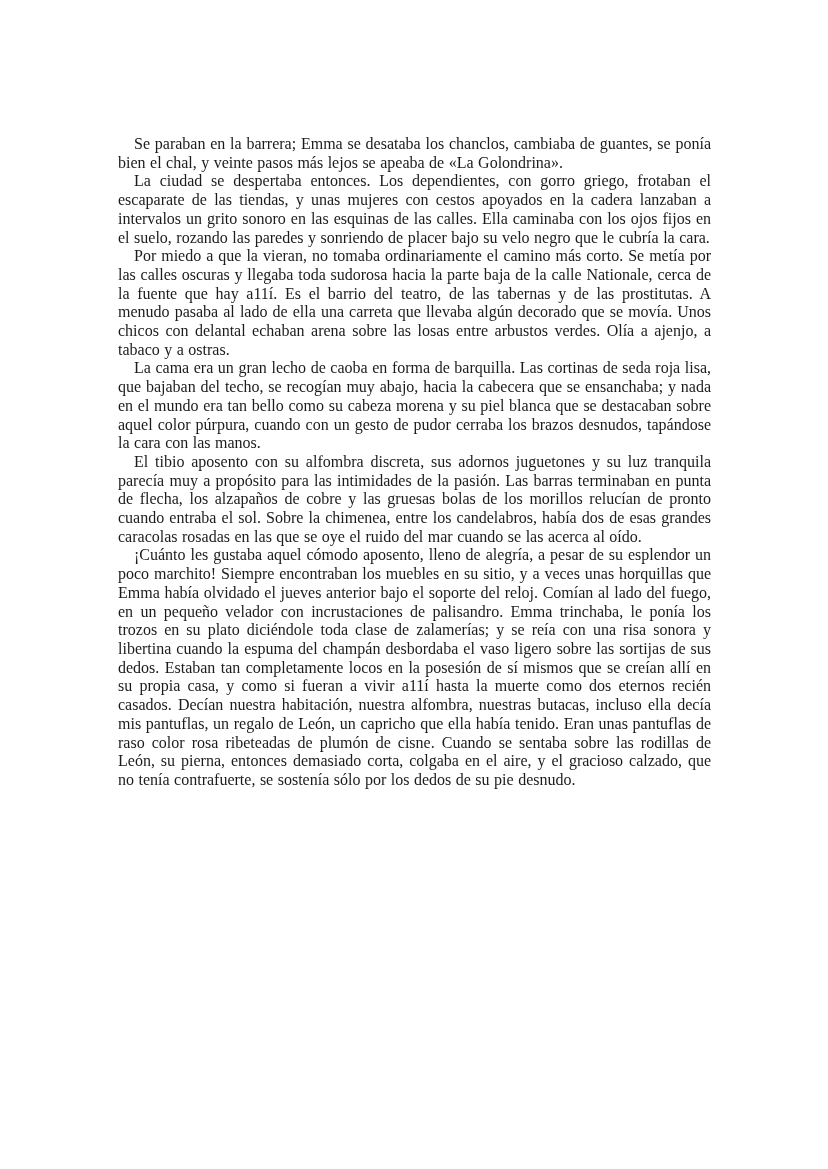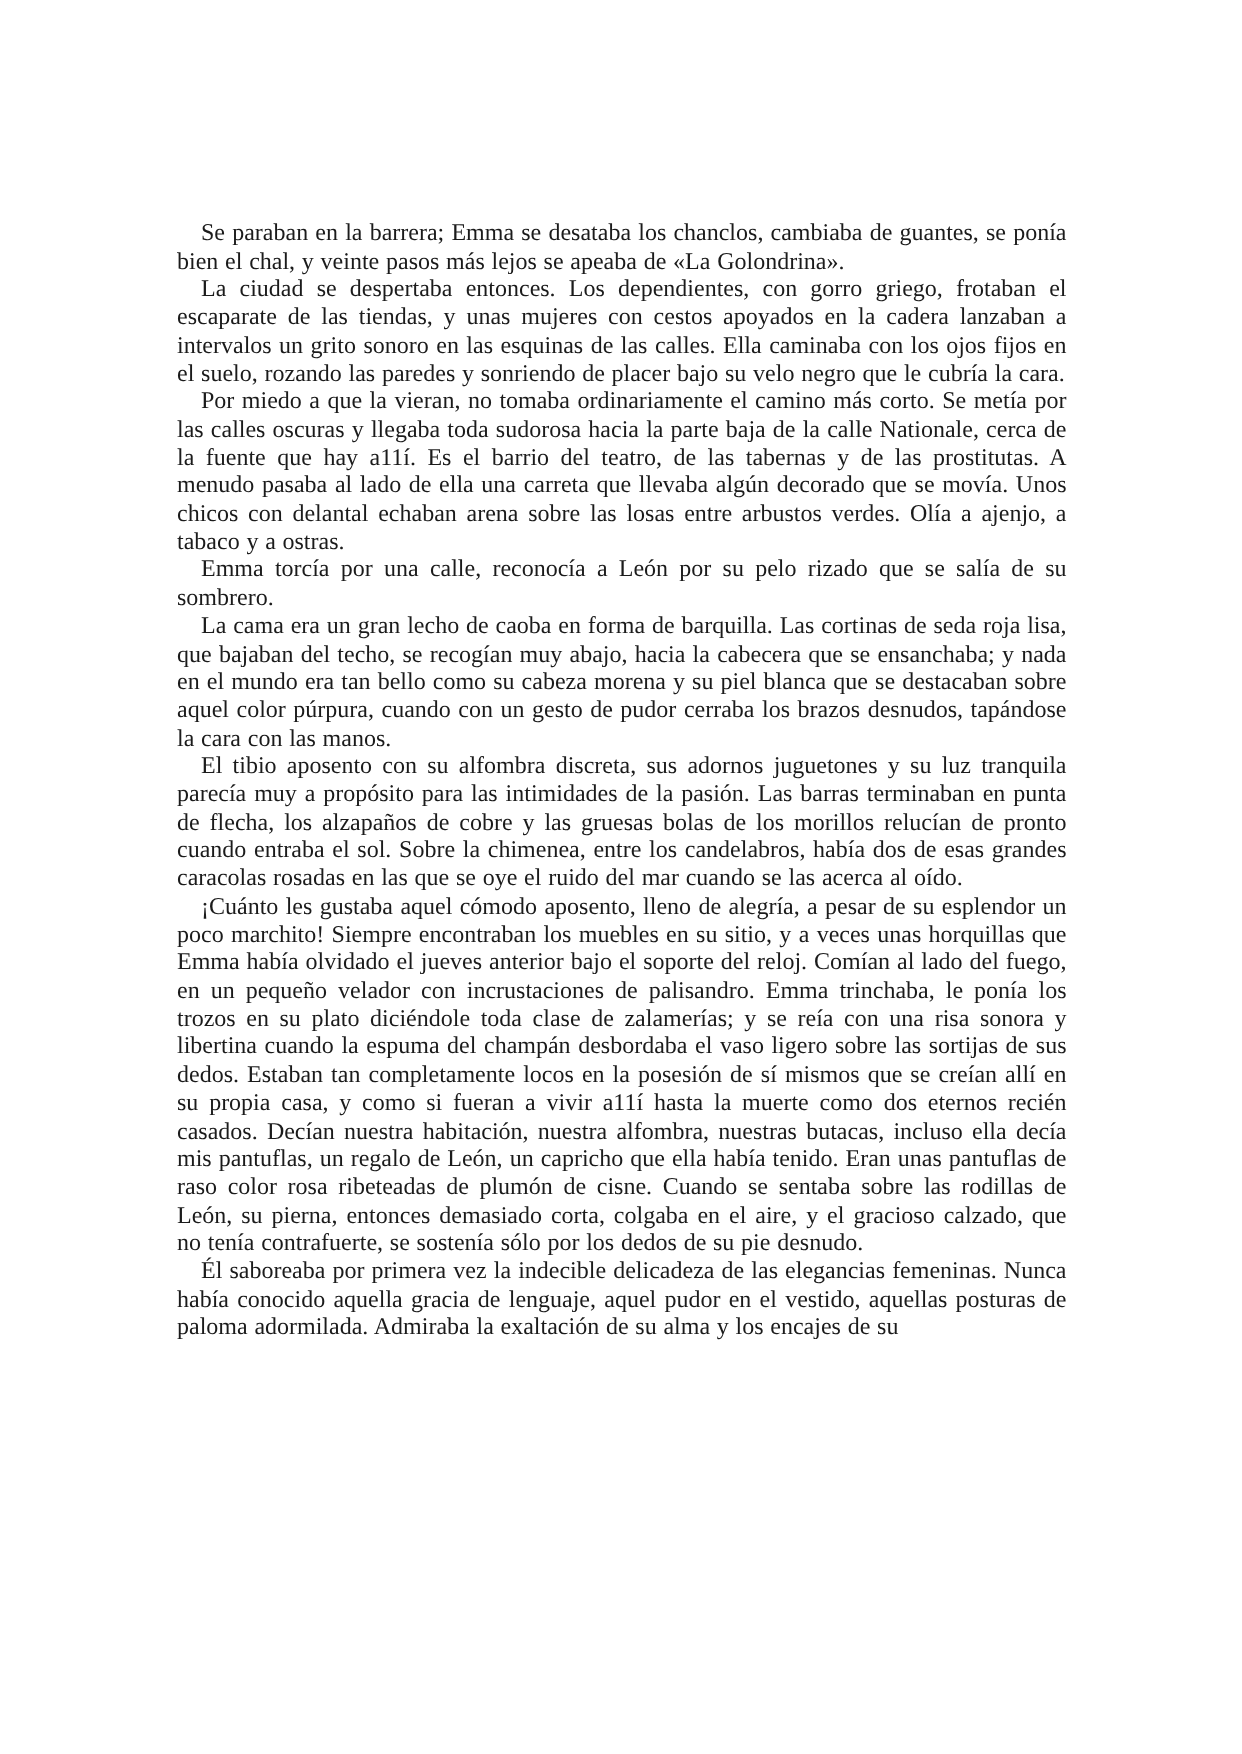--- a/index.html
+++ b/index.html
@@ -10,21 +10,21 @@
   .book-page {
     position: relative;
     width: 828px;
     height: 1169px;
     background: #ffffff;
     overflow: hidden;
   }
   .text-block {
     position: absolute;
     left: 118px;
-    top: 147px;
+    top: 135px;
     width: 593px;
     font-family: "Liberation Serif", "DejaVu Serif", serif;
     font-size: 16px;
     line-height: 18.7px;
     color: #1b1b1b;
     text-align: justify;
     word-spacing: 0.5px;
   }
   .text-block p {
     margin: 0;
@@ -33,19 +33,17 @@
   }
 </style>
 </head>
 <body>
 
 <div class="book-page">
   <div class="text-block">
     <p>Se paraban en la barrera; Emma se desataba los chanclos, cambiaba de guantes, se ponía bien el chal, y veinte pasos más lejos se apeaba de «La Golondrina».</p>
     <p>La ciudad se despertaba entonces. Los dependientes, con gorro griego, frotaban el escaparate de las tiendas, y unas mujeres con cestos apoyados en la cadera lanzaban a intervalos un grito sonoro en las esquinas de las calles. Ella caminaba con los ojos fijos en el suelo, rozando las paredes y sonriendo de placer bajo su velo negro que le cubría la cara.</p>
     <p>Por miedo a que la vieran, no tomaba ordinariamente el camino más corto. Se metía por las calles oscuras y llegaba toda sudorosa hacia la parte baja de la calle Nationale, cerca de la fuente que hay a11í. Es el barrio del teatro, de las tabernas y de las prostitutas. A menudo pasaba al lado de ella una carreta que llevaba algún decorado que se movía. Unos chicos con delantal echaban arena sobre las losas entre arbustos verdes. Olía a ajenjo, a tabaco y a ostras.</p>
-    <p>Emma torcía por una calle, reconocía a León por su pelo rizado que se salía de su sombrero.</p>
     <p>La cama era un gran lecho de caoba en forma de barquilla. Las cortinas de seda roja lisa, que bajaban del techo, se recogían muy abajo, hacia la cabecera que se ensanchaba; y nada en el mundo era tan bello como su cabeza morena y su piel blanca que se destacaban sobre aquel color púrpura, cuando con un gesto de pudor cerraba los brazos desnudos, tapándose la cara con las manos.</p>
     <p>El tibio aposento con su alfombra discreta, sus adornos juguetones y su luz tranquila parecía muy a propósito para las intimidades de la pasión. Las barras terminaban en punta de flecha, los alzapaños de cobre y las gruesas bolas de los morillos relucían de pronto cuando entraba el sol. Sobre la chimenea, entre los candelabros, había dos de esas grandes caracolas rosadas en las que se oye el ruido del mar cuando se las acerca al oído.</p>
     <p>¡Cuánto les gustaba aquel cómodo aposento, lleno de alegría, a pesar de su esplendor un poco marchito! Siempre encontraban los muebles en su sitio, y a veces unas horquillas que Emma había olvidado el jueves anterior bajo el soporte del reloj. Comían al lado del fuego, en un pequeño velador con incrustaciones de palisandro. Emma trinchaba, le ponía los trozos en su plato diciéndole toda clase de zalamerías; y se reía con una risa sonora y libertina cuando la espuma del champán desbordaba el vaso ligero sobre las sortijas de sus dedos. Estaban tan completamente locos en la posesión de sí mismos que se creían allí en su propia casa, y como si fueran a vivir a11í hasta la muerte como dos eternos recién casados. Decían nuestra habitación, nuestra alfombra, nuestras butacas, incluso ella decía mis pantuflas, un regalo de León, un capricho que ella había tenido. Eran unas pantuflas de raso color rosa ribeteadas de plumón de cisne. Cuando se sentaba sobre las rodillas de León, su pierna, entonces demasiado corta, colgaba en el aire, y el gracioso calzado, que no tenía contrafuerte, se sostenía sólo por los dedos de su pie desnudo.</p>
-    <p>Él saboreaba por primera vez la indecible delicadeza de las elegancias femeninas. Nunca había conocido aquella gracia de lenguaje, aquel pudor en el vestido, aquellas posturas de paloma adormilada. Admiraba la exaltación de su alma y los encajes de su</p>
   </div>
 </div>
 
 </body></html>

